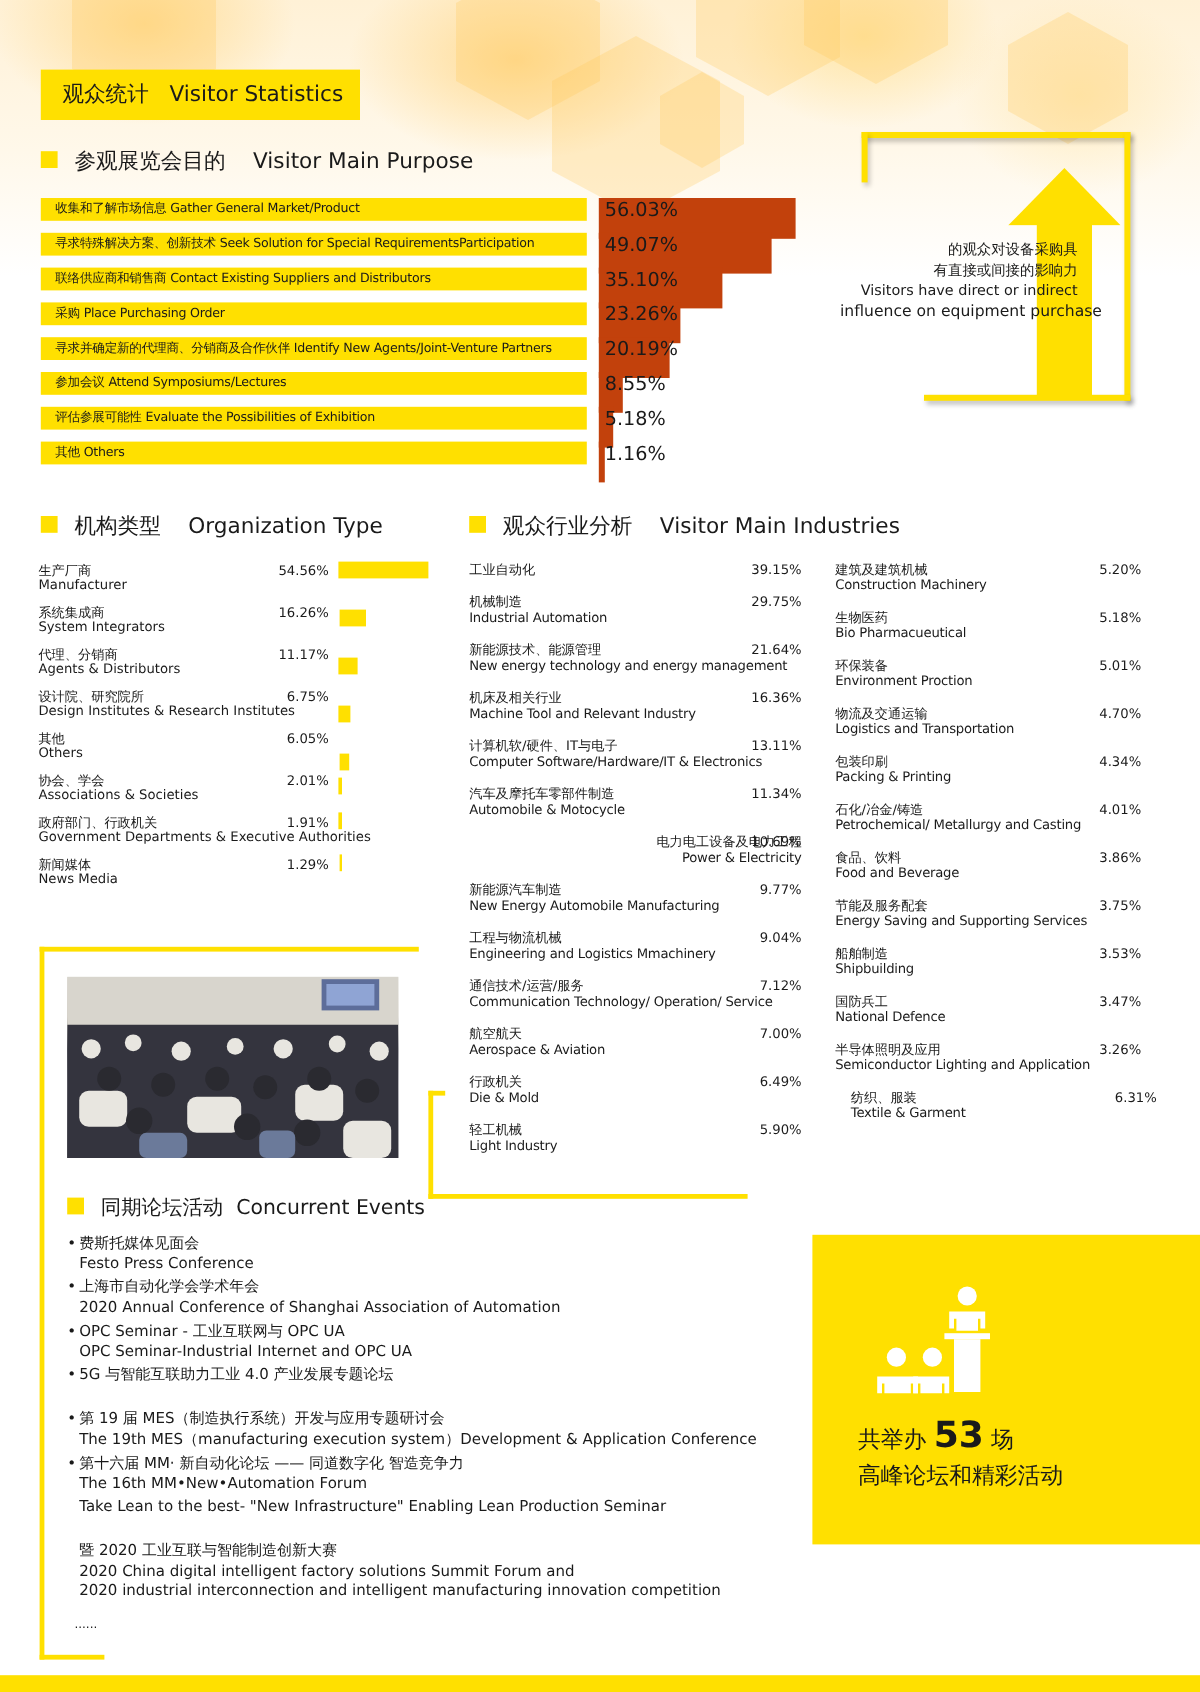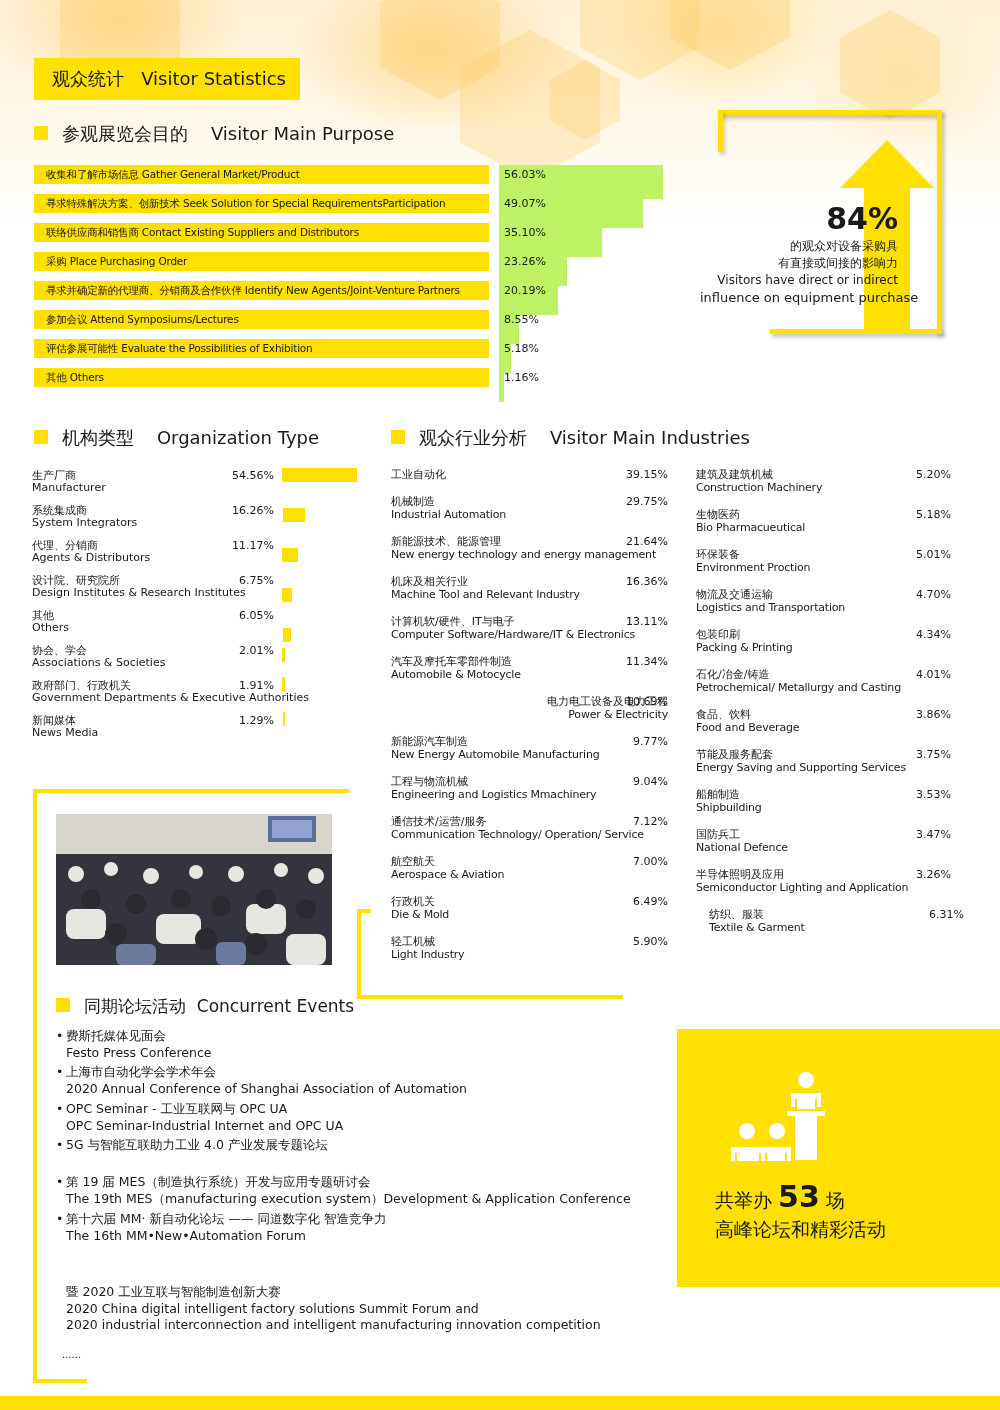--- a/index.html
+++ b/index.html
@@ -18,22 +18,22 @@
   .hex { position: absolute; width: 120px; height: 130px; background: rgba(255,200,90,0.28);
     clip-path: polygon(50% 0, 100% 25%, 100% 75%, 50% 100%, 0 75%, 0 25%); }
   .yellow { background: #ffe000; }
   .main-title { left: 34px; top: 58px; width: 266px; height: 42px; background: #ffe000;
     font-size: 18px; line-height: 42px; padding-left: 18px; color: #1a1a1a; white-space: nowrap; }
   .sec-head { font-size: 18px; white-space: nowrap; color: #1a1a1a; }
   .sec-head .sq { display: inline-block; width: 14px; height: 14px; background: #ffe000; vertical-align: middle; margin-right: 14px; position: relative; top: -2px; }
   .purpose-row { position: absolute; left: 34px; height: 19px; }
   .purpose-label { position: absolute; left: 0; top: 0; width: 455px; height: 19px; background: #ffe000;
     font-size: 10.5px; line-height: 19px; padding-left: 12px; white-space: nowrap; letter-spacing: -0.2px; }
-  .purpose-bar { position: absolute; left: 465px; top: 0; height: 34px; background: #bef264;
-    font-size: 11px; line-height: 19px; padding-left: 5px; white-space: nowrap; }
+  .purpose-bar { position: absolute; left: 465px; top: 0; height: 34px; background: #c2410c;
+    font-size: 16px; line-height: 19px; padding-left: 5px; white-space: nowrap; }
   .org-row { position: absolute; left: 32px; width: 330px; }
   .org-zh { font-size: 11px; line-height: 13px; white-space: nowrap; }
   .org-en { font-size: 11px; line-height: 12px; white-space: nowrap; }
   .org-pct { position: absolute; top: 0; right: 88px; font-size: 11px; line-height: 13px; }
   .org-bar { position: absolute; background: #ffe000; height: 14px; }
   .ind-row { position: absolute; width: 280px; }
   .ind-zh { font-size: 11px; line-height: 13px; white-space: nowrap; }
   .ind-en { font-size: 11px; line-height: 14px; white-space: nowrap; letter-spacing: -0.2px; }
   .ind-pct { position: absolute; right: 0; top: 0; font-size: 11px; line-height: 13px; }
   .event { position: absolute; left: 56px; font-size: 12.5px; line-height: 16.5px; white-space: nowrap; }
@@ -99,21 +99,20 @@
 <div class="abs" style="left:718px;top:110px;width:224px;height:224px;">
   <div class="abs yellow" style="left:0;top:0;width:224px;height:5px;box-shadow:2px 3px 4px rgba(0,0,0,0.25);"></div>
   <div class="abs yellow" style="left:0;top:0;width:5px;height:42px;box-shadow:2px 3px 4px rgba(0,0,0,0.2);"></div>
   <div class="abs yellow" style="left:219px;top:0;width:5px;height:224px;box-shadow:2px 3px 4px rgba(0,0,0,0.25);"></div>
   <div class="abs yellow" style="left:52px;top:219px;width:172px;height:5px;box-shadow:2px 3px 4px rgba(0,0,0,0.25);"></div>
 
   <div class="abs" style="left:122px;top:30px;width:94px;height:48px;background:#ffe000;clip-path:polygon(50% 0,100% 100%,0 100%);"></div>
   <div class="abs yellow" style="left:146px;top:76px;width:46px;height:144px;"></div>
 </div>
 <div class="abs" style="left:700px;top:200px;width:198px;text-align:right;">
-  <div style="font-size:30px;font-weight:bold;line-height:38px;">84%</div>
   <div style="font-size:12px;line-height:17px;">的观众对设备采购具</div>
   <div style="font-size:12px;line-height:17px;">有直接或间接的影响力</div>
   <div style="font-size:12px;line-height:17px;white-space:nowrap;">Visitors have direct or indirect</div>
   <div style="font-size:13px;line-height:17px;white-space:nowrap;">influence on equipment purchase</div>
 </div>
 
 <div class="abs sec-head" style="left:34px;top:426px;">
   <span class="sq"></span><span>机构类型</span>&nbsp;&nbsp;&nbsp;&nbsp;<span>Organization Type</span>
 </div>
 
@@ -370,20 +369,21 @@
   </div>
 <div class="event" style="top:1174px;">
     <div><span class="b">•</span><span>第 19 届 MES（制造执行系统）开发与应用专题研讨会</span></div>
     <div class="en">The 19th MES（manufacturing execution system）Development &amp; Application Conference</div>
   </div>
 <div class="event" style="top:1211px;">
     <div><span class="b">•</span><span>第十六届 MM· 新自动化论坛 —— 同道数字化 智造竞争力</span></div>
     <div class="en">The 16th MM•New•Automation Forum</div>
   </div>
 <div class="event" style="top:1247px;">
+    <div class="en">Take Lean to the best- "New Infrastructure" Enabling Lean Production Seminar</div>
   </div>
 <div class="event" style="top:1284px;">
   <div class="en">暨 2020 工业互联与智能制造创新大赛</div>
   <div class="en">2020 China digital intelligent factory solutions Summit Forum and</div>
   <div class="en">2020 industrial interconnection and intelligent manufacturing innovation competition</div>
 </div>
 <div class="abs" style="left:62px;top:1349px;font-size:10px;">......</div>
 
 <div class="abs yellow" style="left:677px;top:1029px;width:323px;height:258px;">
   <svg class="abs" style="left:48px;top:38px;" width="100" height="100" viewBox="0 0 100 100">

